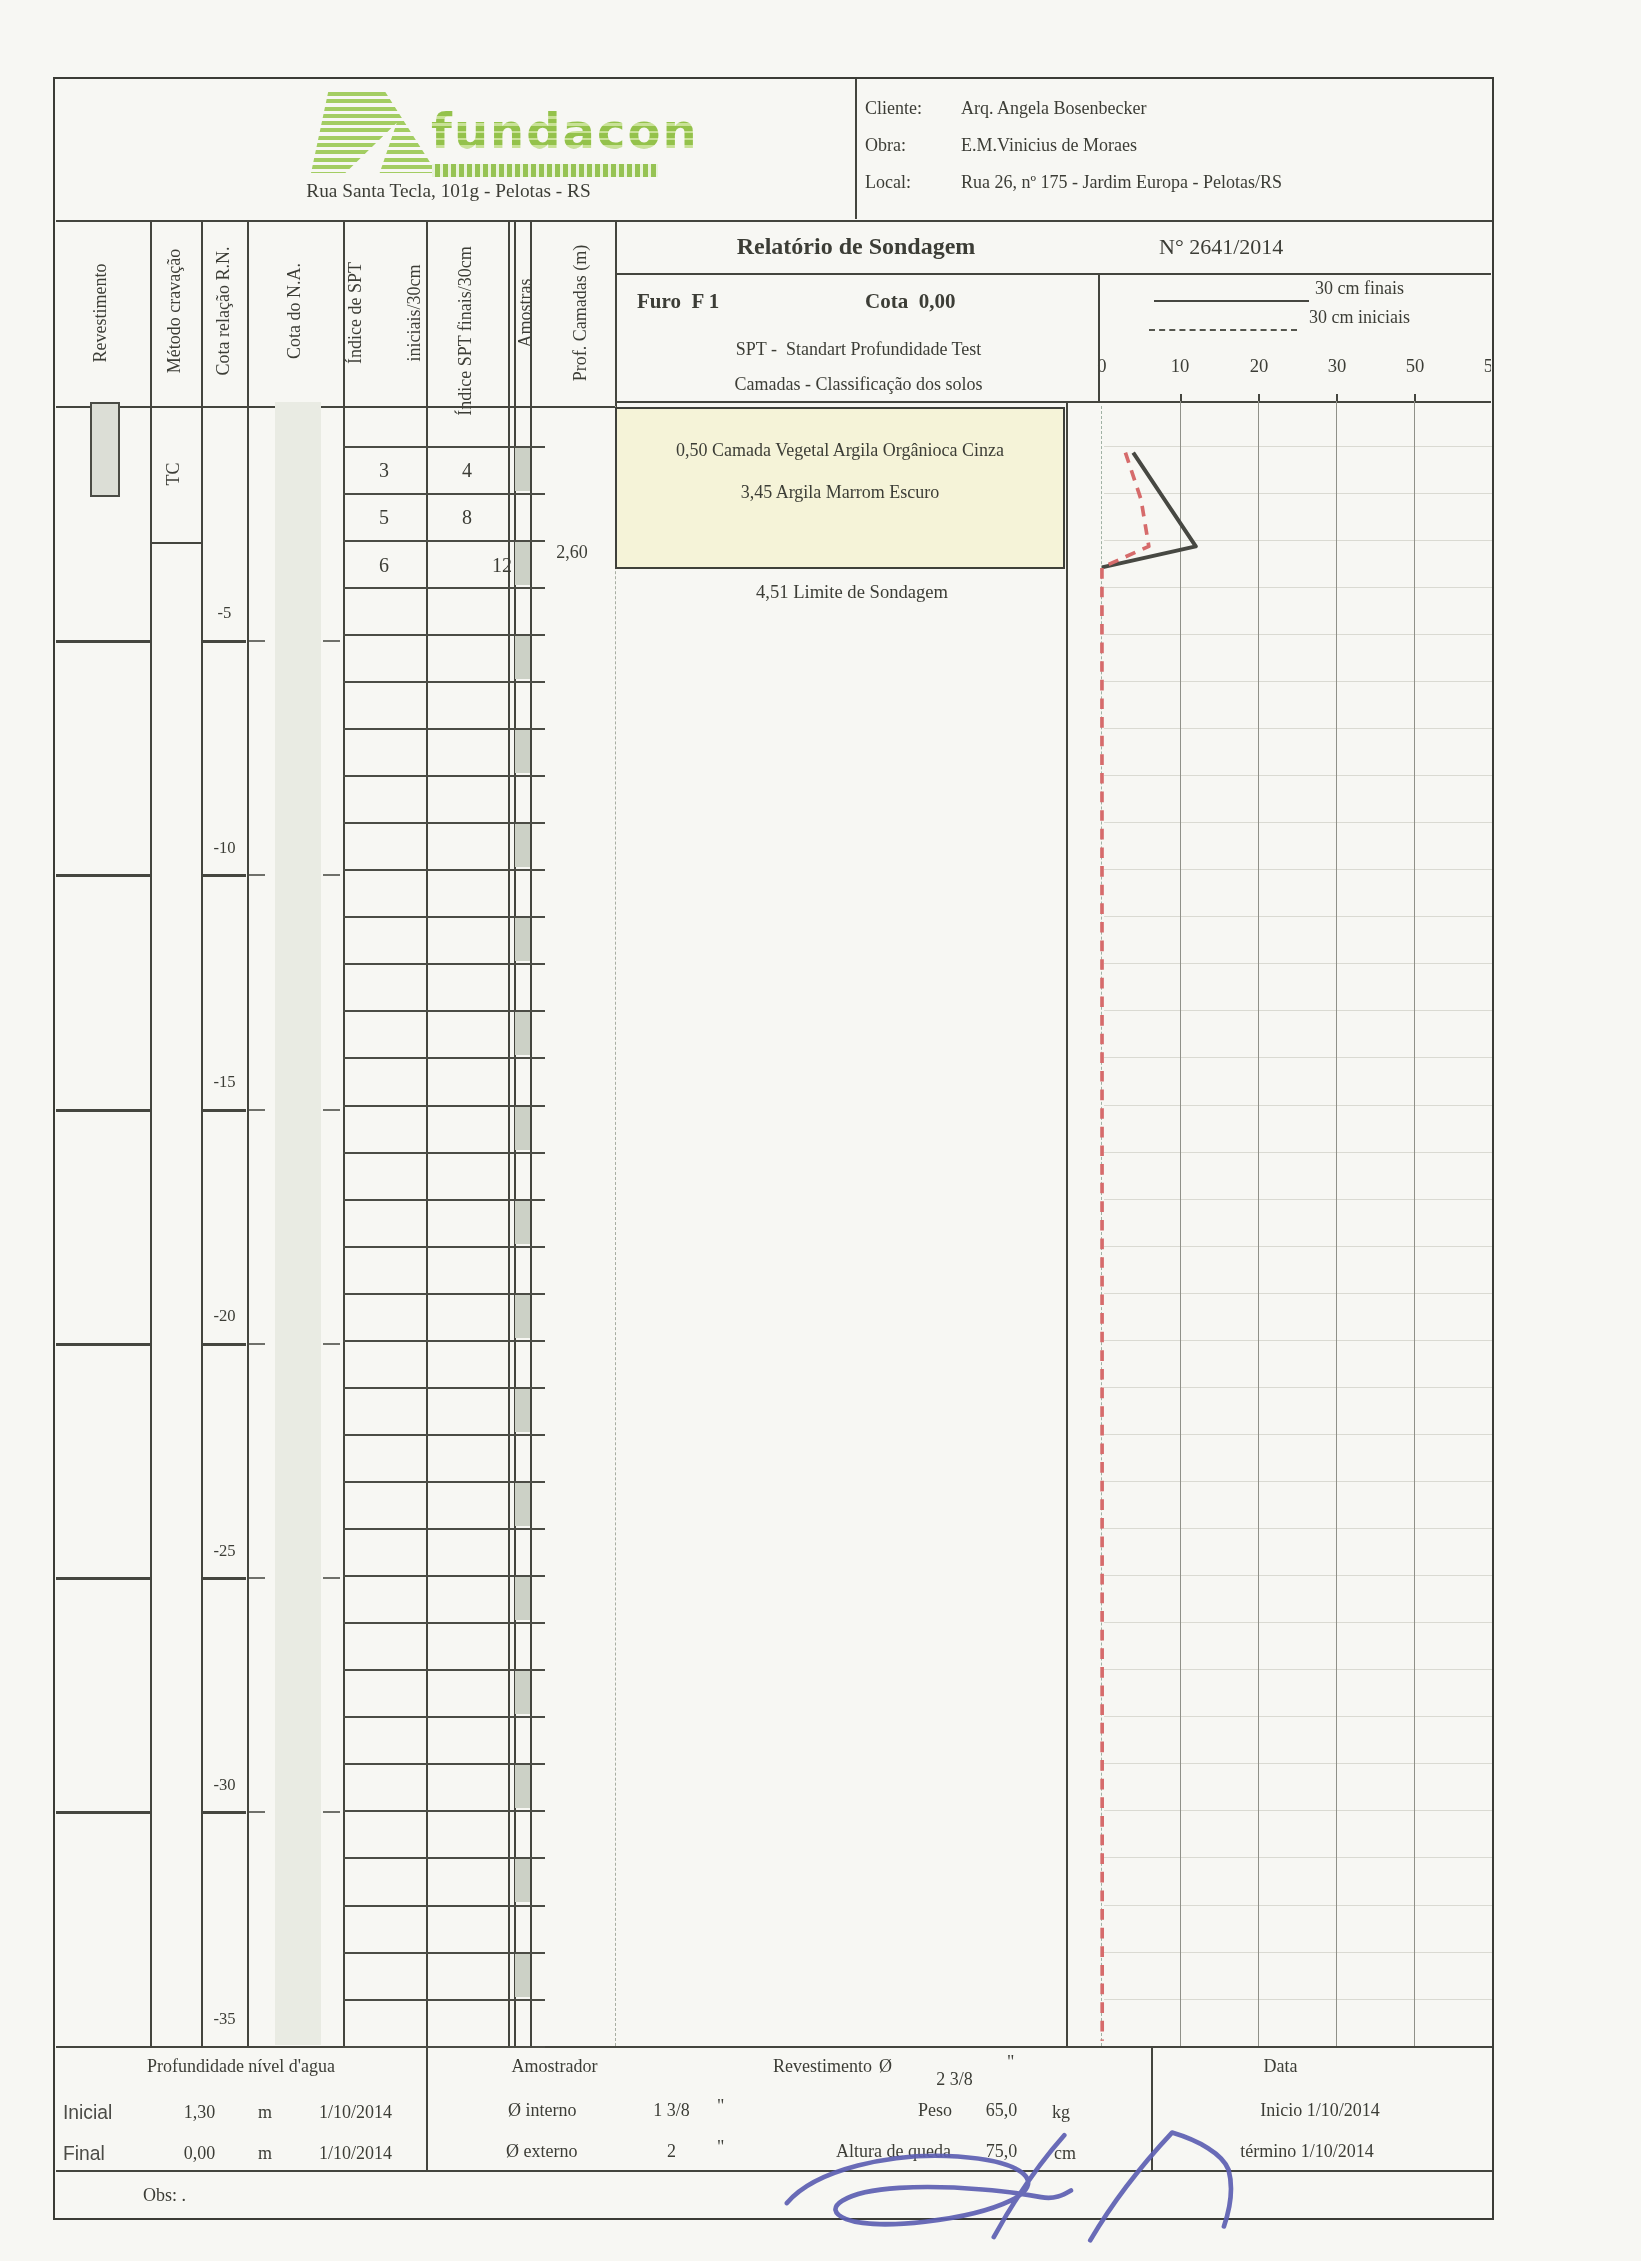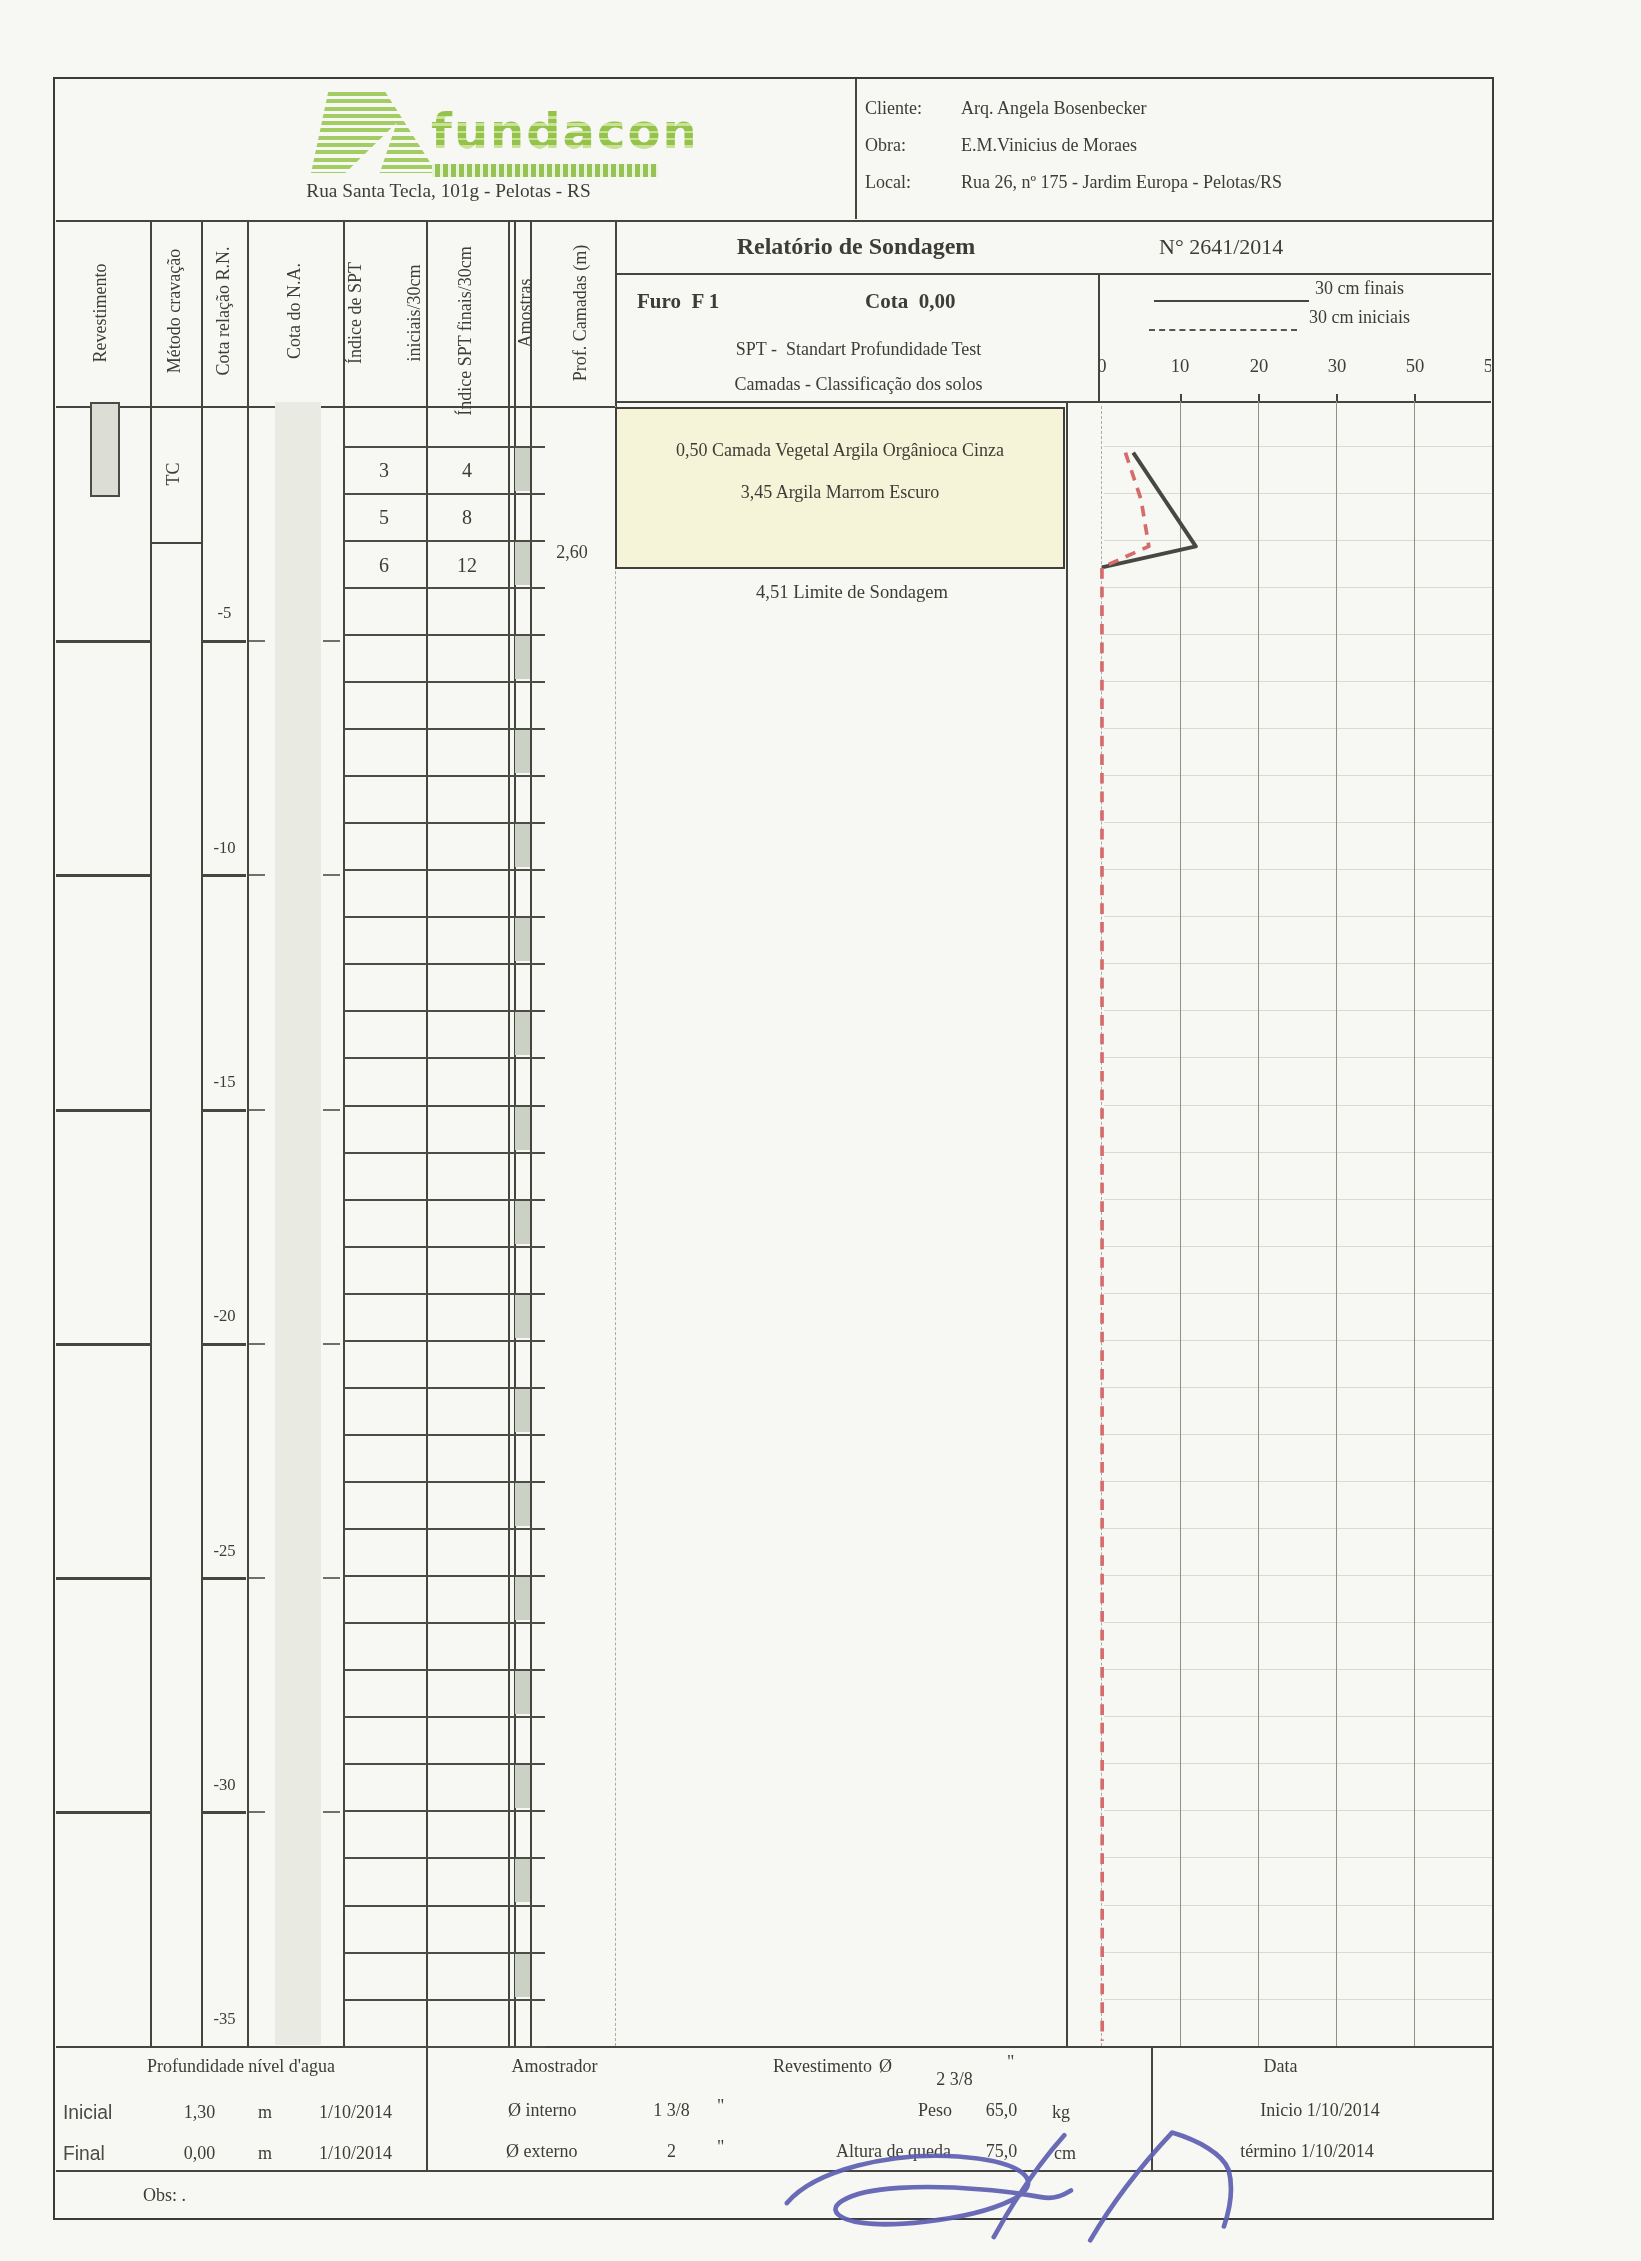--- a/index.html
+++ b/index.html
@@ -102,21 +102,21 @@
   <div style="position:absolute;left:1101px;top:406px;height:1640px;border-left:1.3px dashed #9fb1a3;"></div>
 
   <div class="rot serif27" style="left:174px;top:474px;">TC</div>
   <div class="hl" style="left:150px;top:542px;width:53px;"></div>
 
   <div class="t c" style="left:343px;top:459px;width:82px;font-size:20px;">3</div>
   <div class="t c" style="left:426px;top:459px;width:82px;font-size:20px;">4</div>
   <div class="t c" style="left:343px;top:506px;width:82px;font-size:20px;">5</div>
   <div class="t c" style="left:426px;top:506px;width:82px;font-size:20px;">8</div>
   <div class="t c" style="left:343px;top:554px;width:82px;font-size:20px;">6</div>
-  <div class="t c" style="left:426px;top:554px;width:82px;font-size:20px;">12</div>
+  <div class="t c" style="left:426px;top:554px;width:82px;font-size:20px;padding-left:35px;">12</div>
   <div class="t c" style="left:532px;top:542px;width:80px;font-size:18px;">2,60</div>
 
   <div style="position:absolute;left:615px;top:407px;width:450px;height:162px;background:#f5f3d8;border:2px solid #3f403a;box-sizing:border-box;"></div>
   <div class="t c" style="left:615px;top:440px;width:450px;font-size:18px;">0,50 Camada Vegetal Argila Orgânioca Cinza</div>
   <div class="t c" style="left:615px;top:482px;width:450px;font-size:18px;">3,45 Argila Marrom Escuro</div>
   <div class="t c" style="left:619px;top:581px;width:466px;font-size:18.6px;">4,51 Limite de Sondagem</div>
 
   <div class="hl" style="left:56px;top:2046px;width:1436px;"></div>
   <div class="hl" style="left:56px;top:2170px;width:1436px;"></div>
   <div class="vl" style="left:426px;top:2046px;height:124px;"></div>

